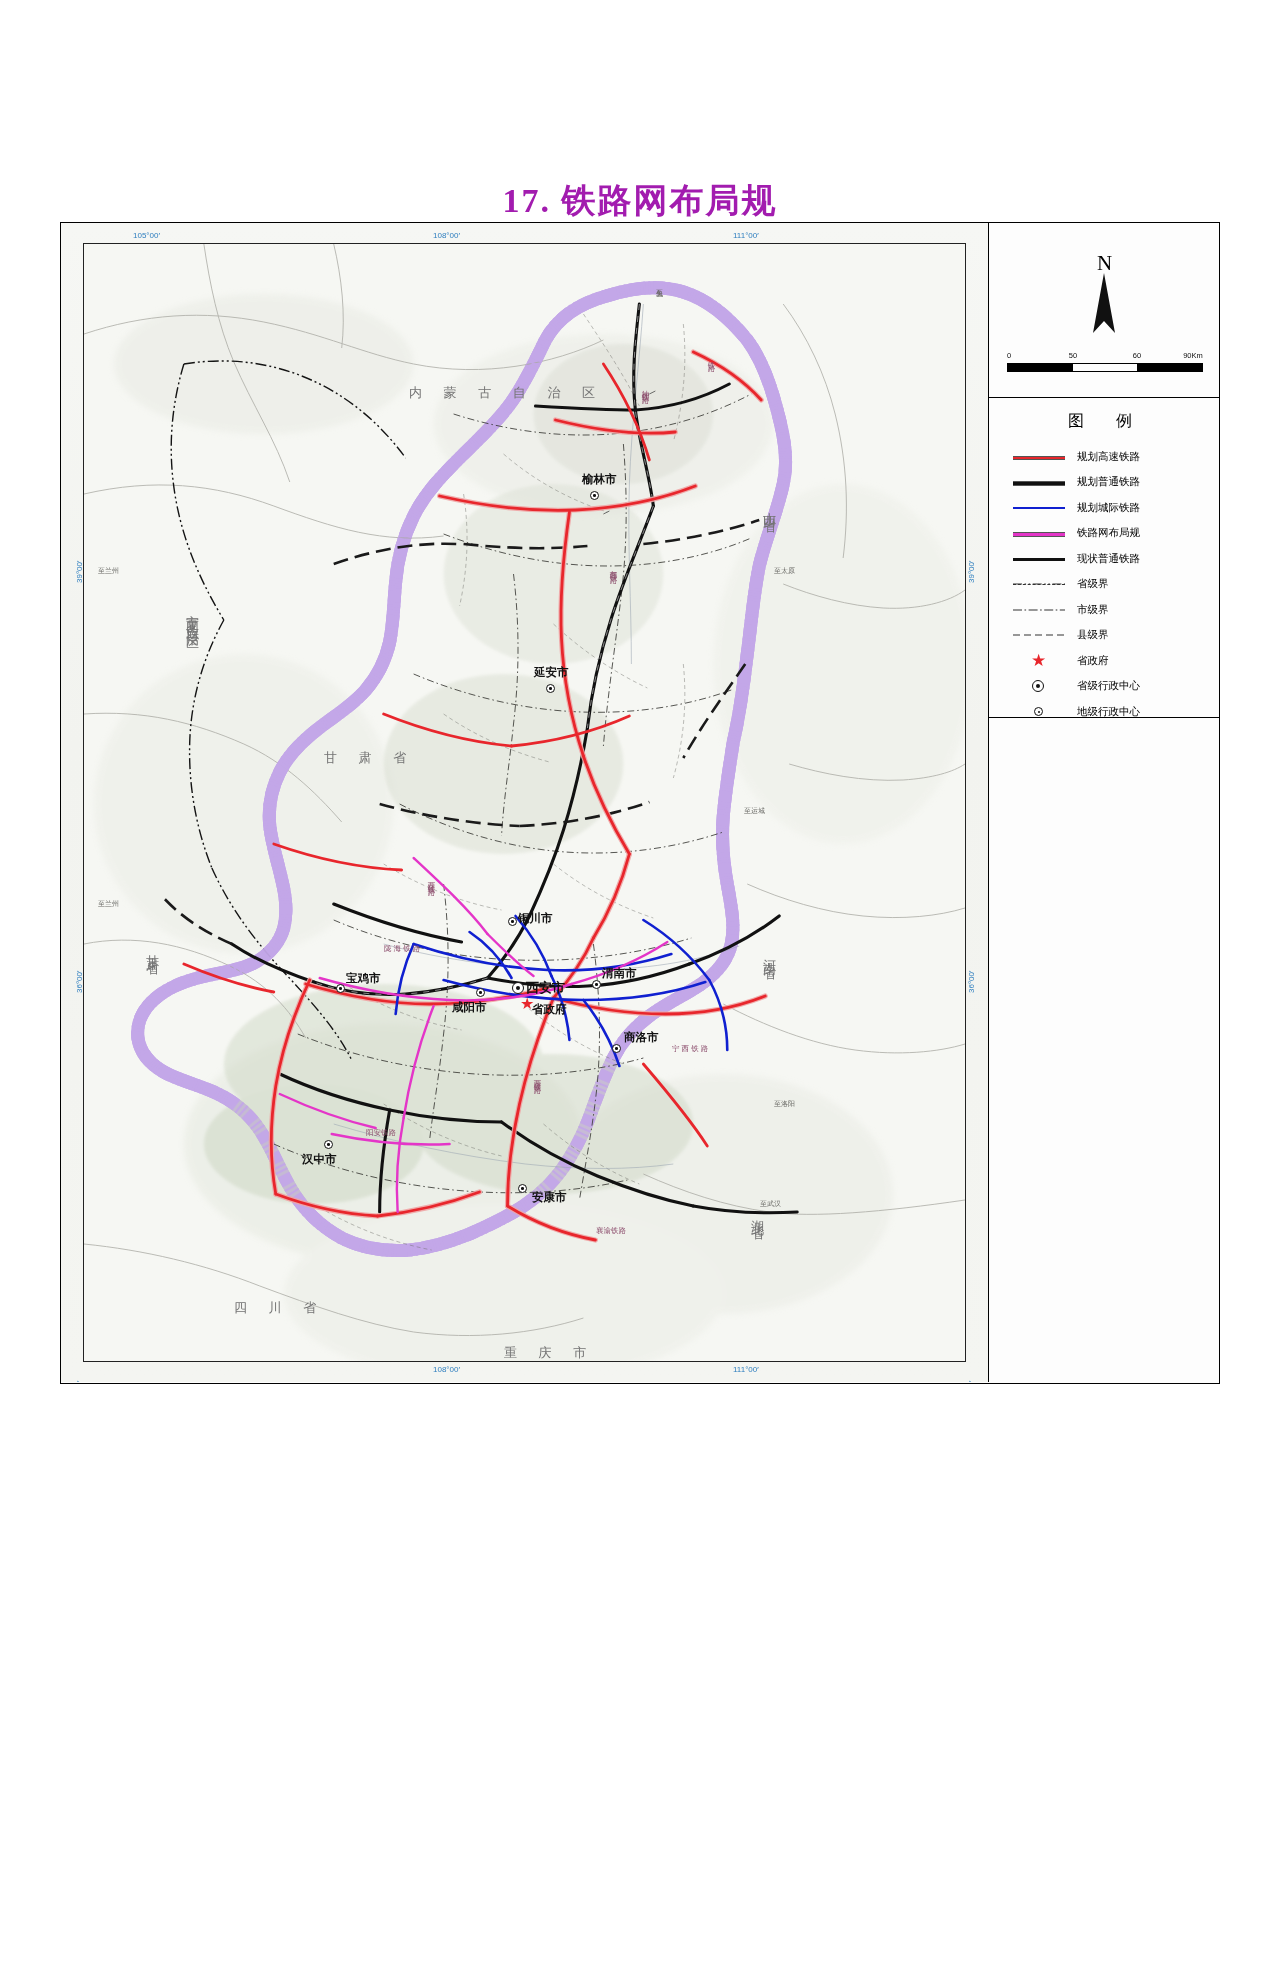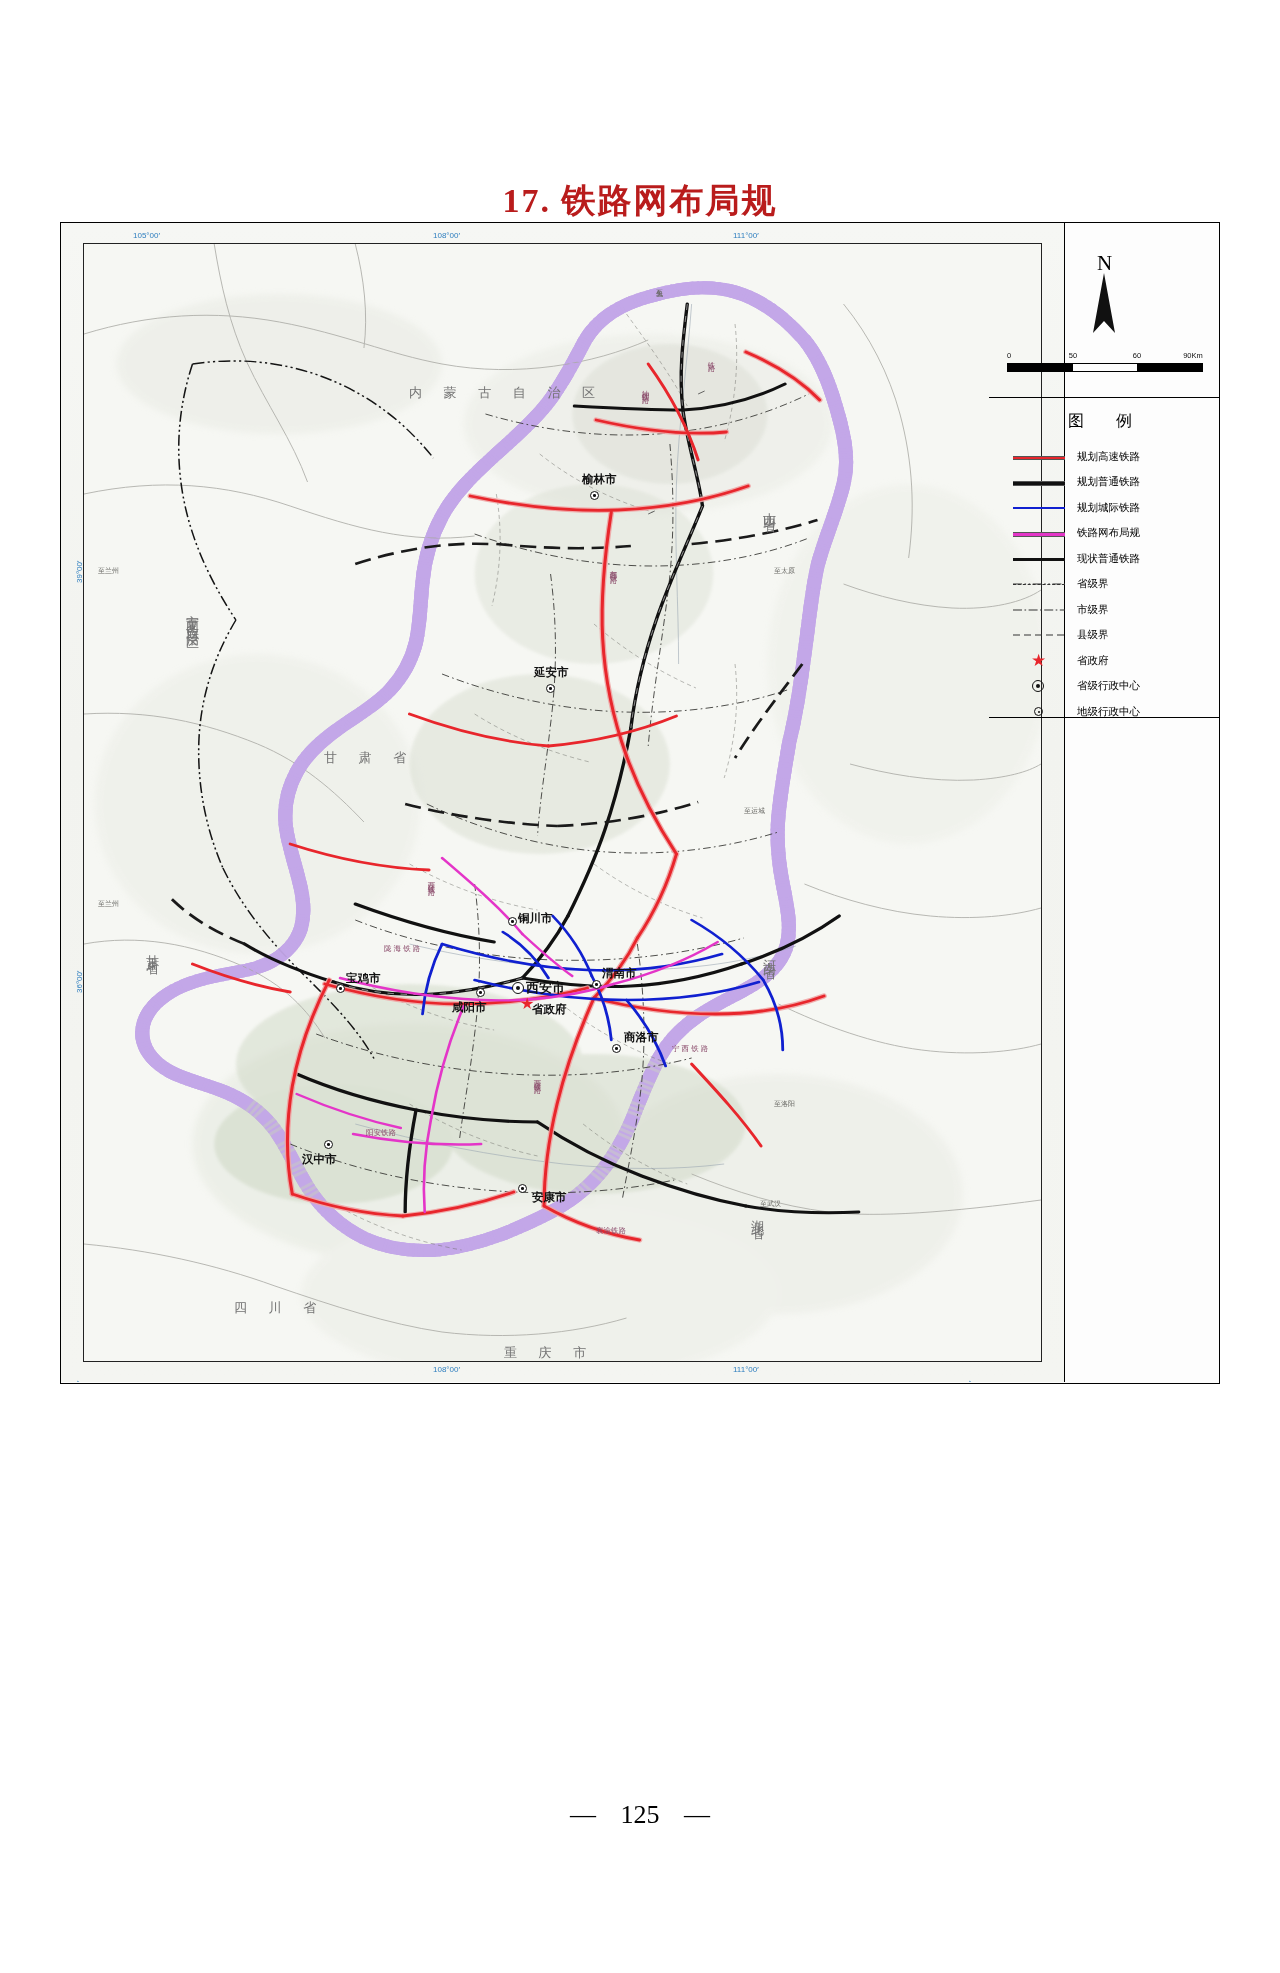--- a/index.html
+++ b/index.html
@@ -22,39 +22,39 @@
   .title {
     position: absolute;
     top: 178px;
     left: 0;
     width: 1280px;
     text-align: center;
     font-family: "Liberation Serif", serif;
     font-weight: bold;
     font-size: 34px;
     letter-spacing: 2px;
-    color: #b91c1c;
+    color: #a21caf;
   }
   
   .map-frame {
     position: absolute;
     left: 60px;
     top: 222px;
     width: 1160px;
     height: 1162px;
     border: 1.5px solid #000;
     box-sizing: border-box;
     background: #fdfdfd;
   }
   
   .map-panel {
     position: absolute;
     left: 0;
     top: 0;
-    width: 1004px;
+    width: 928px;
     height: 1159px;
     box-sizing: border-box;
     border-right: 1.5px solid #000;
     overflow: hidden;
     background: linear-gradient(180deg,#f6f7f4 0%, #f2f3ef 45%, #f4f5f1 100%);
     padding-left: 35px;
   }
   .map-inner {
     position: absolute;
     left: 22px;
@@ -723,19 +723,14 @@
             </div>
             <div class="legend-label">地级行政中心</div>
           </div>
 
         </div>
       </div>
     </div>
 
   </div>
 
-  <div class="footer">
-    <span>—</span>
-    <span class="pn">125</span>
-    <span>—</span>
-  </div>
 
 </div>
 
 </body></html>

